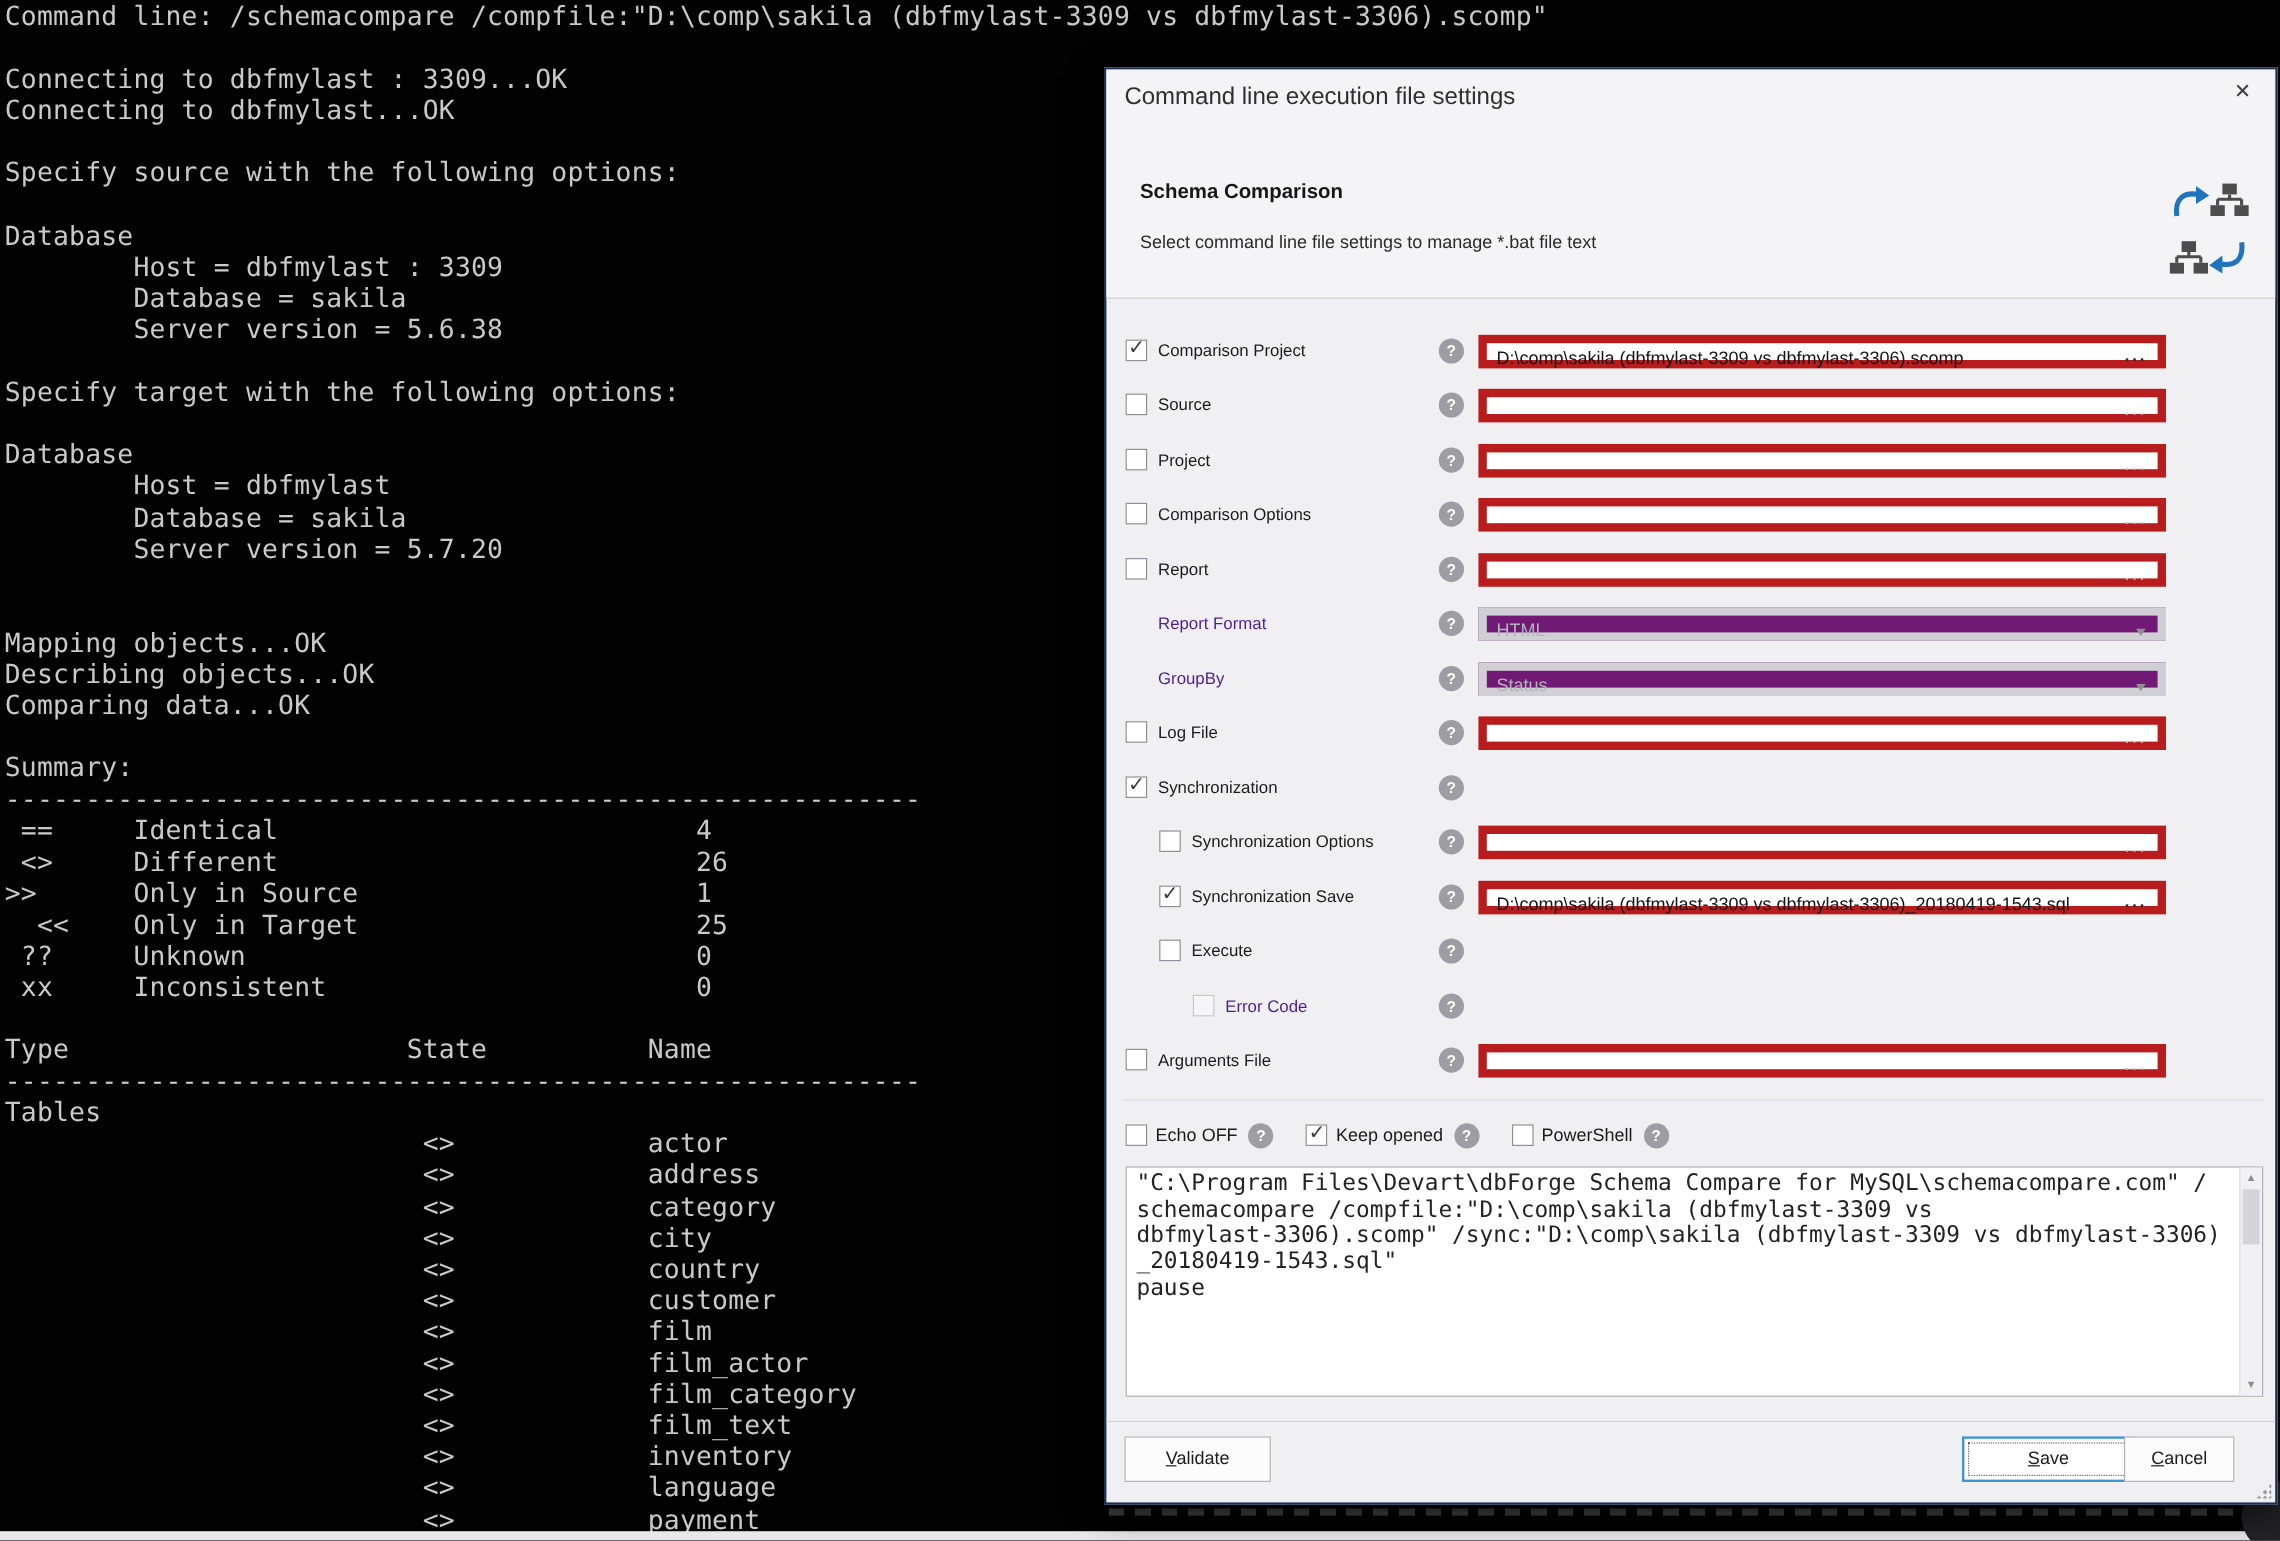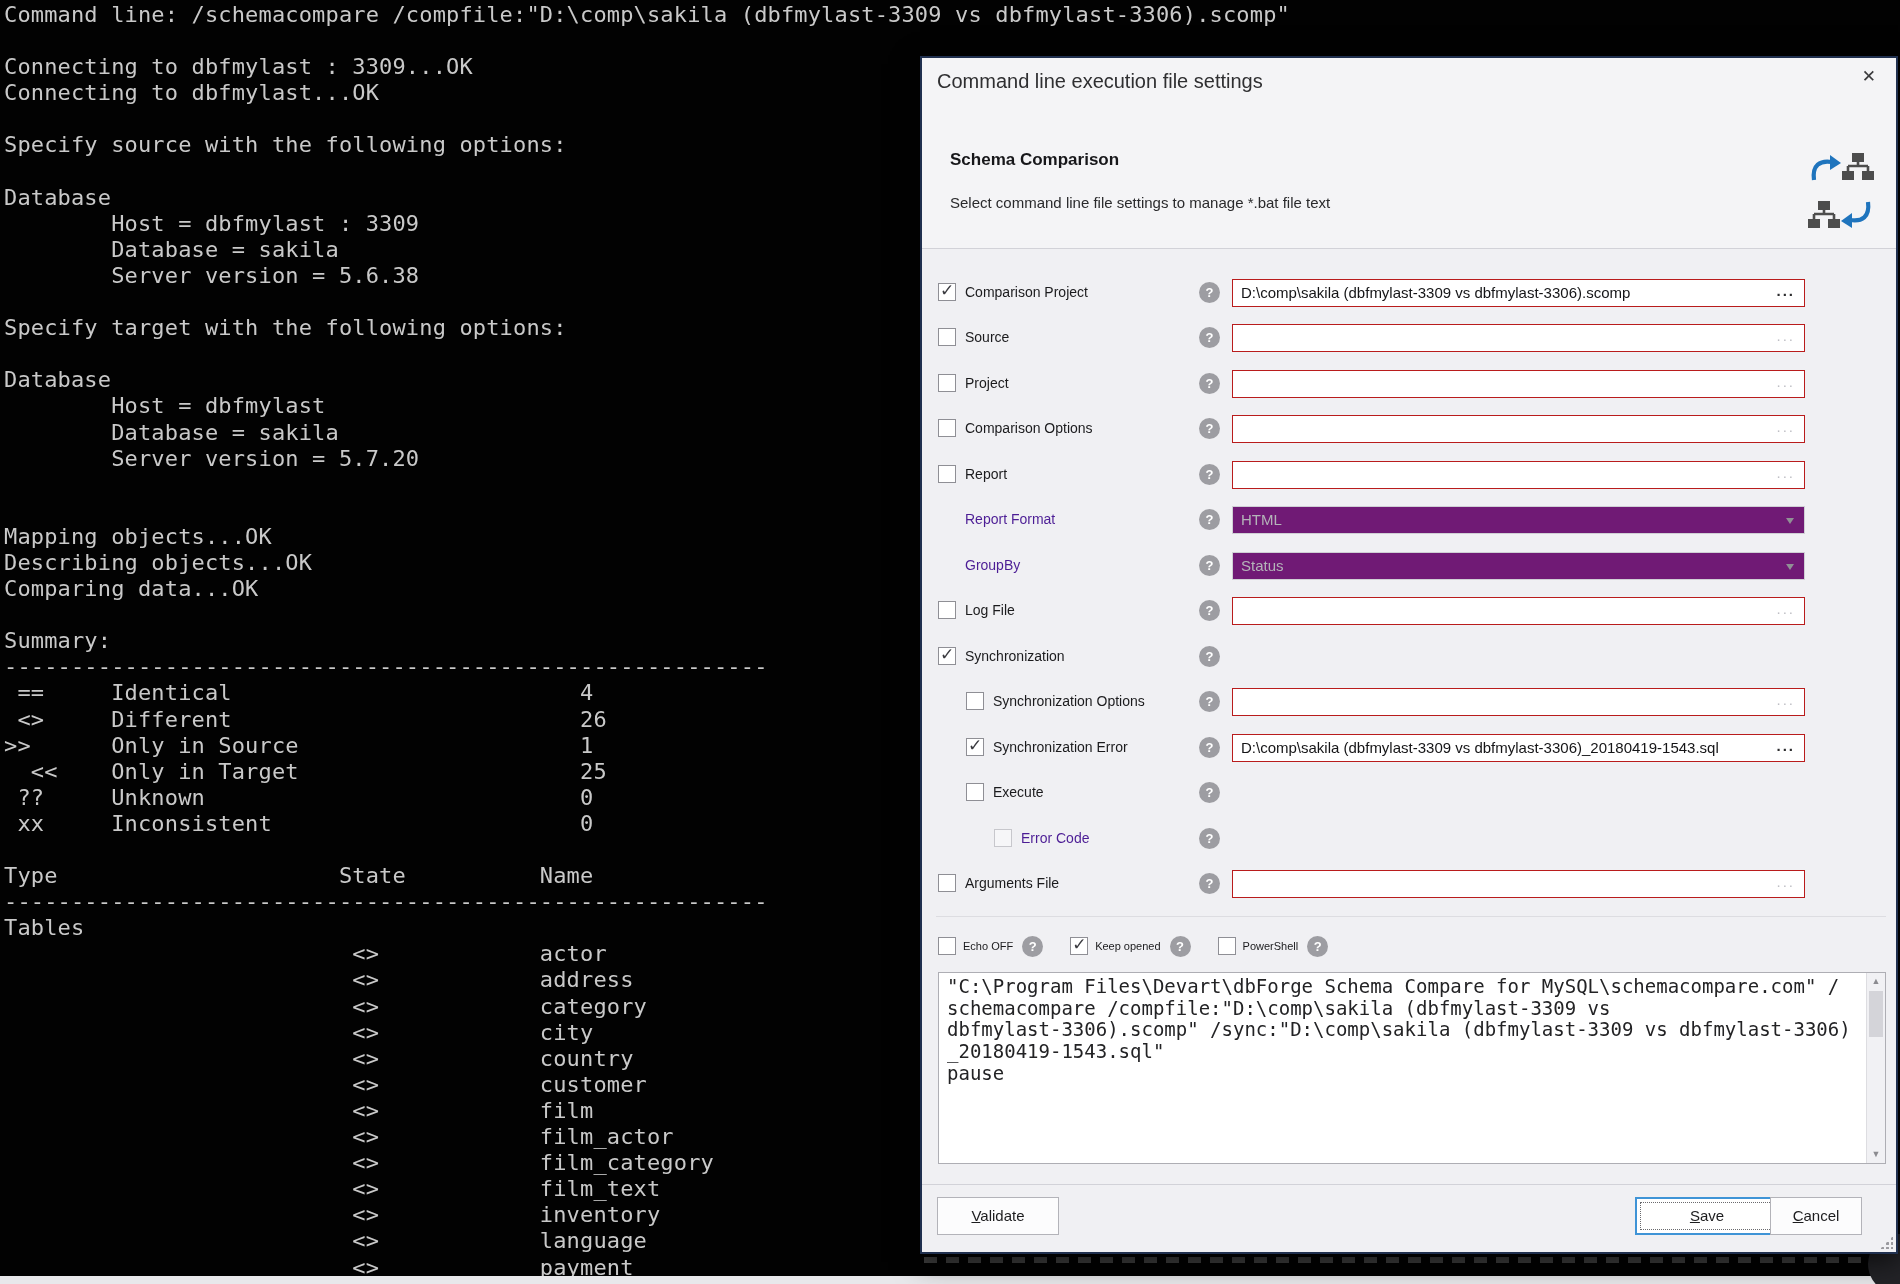--- a/index.html
+++ b/index.html
@@ -41,38 +41,38 @@
               font-family:"DejaVu Sans", sans-serif; }
   .cb.disabled { border-color:#c7c7cc; background:#f6f6f8; }
   .ind1 .cb { left:44px; }  .ind2 .cb { left:72px; }
   .flabel { position:absolute; left:43px; top:5px; font-size:14px; color:#1b1b1d; white-space:nowrap; }
   .ind1 .flabel { left:71px; }  .ind2 .flabel { left:99px; }
   .dis .flabel { color:#4c1d95; }
   .help { position:absolute; left:277px; top:3px; width:21px; height:21px; border-radius:50%;
           background:#9d9da2; color:#fff; font-size:13px; font-weight:bold;
           text-align:center; line-height:21px; cursor:pointer; }
   .field { position:absolute; left:310px; top:0; width:573px; height:28px;
-           background:#fff; border:1px solid #b91c1c; }
+           background:#fff; border:7px solid #b91c1c; }
   .fval { position:absolute; left:8px; top:4px; font-size:15px; color:#151517; white-space:nowrap; }
   .dots { position:absolute; right:9px; top:2px; font-size:15px; font-weight:bold;
           letter-spacing:2px; color:#2c2c2e; cursor:pointer; }
   .empty .dots { color:#bfbfc5; font-weight:normal; }
   .dd { background:#701a75; border-color:#cfcfd4; }
   .ddval { color:#b4b4b9; }
   .ddarrow { position:absolute; right:10px; top:11px; width:0; height:0;
              border-left:4.5px solid transparent; border-right:4.5px solid transparent;
              border-top:6px solid #909095; }
 
   
   .echo-row { position:absolute; left:16px; top:874px; height:28px; display:flex; align-items:center; }
   .echo-row .ecb { position:relative; width:18px; height:18px; background:#fff;
                    border:1px solid #8f8f95; margin-right:7px; }
   .echo-row .ecb .tick { position:absolute; left:1px; top:-4px; font-size:17px; font-weight:bold;
                          color:#3b3b40; font-family:"DejaVu Sans", sans-serif; }
-  .echo-row .elabel { font-size:11px; color:#1b1b1d; margin-right:9px; white-space:nowrap; }
+  .echo-row .elabel { font-size:15px; color:#1b1b1d; margin-right:9px; white-space:nowrap; }
   .echo-row .ehelp { position:relative; width:21px; height:21px; border-radius:50%;
                      background:#9d9da2; color:#fff; font-size:13px; font-weight:bold;
                      text-align:center; line-height:21px; margin-right:27px; cursor:pointer; }
 
   
   .bat-box { position:absolute; left:16px; top:914px; width:948px; height:192px;
              background:#fff; border:1px solid #aeaeb4; }
   .bat-text { position:absolute; left:8px; top:3px; width:895px;
               font-family:"DejaVu Sans Mono", monospace; font-size:19px; line-height:21.7px;
               color:#232325; white-space:pre; }
@@ -280,21 +280,21 @@
       <div class="field empty">
         <span class="fval"></span>
         <span class="dots">...</span>
       </div>
     </div>
 
     <div class="frow ind1" style="top:676px">
       <span class="cb">
           <span class="tick">✓</span>
         </span>
-      <span class="flabel">Synchronization Error</span>
+      <span class="flabel">Synchronization Save</span>
       <span class="help">?</span>
       <div class="field">
         <span class="fval">D:\comp\sakila (dbfmylast-3309 vs dbfmylast-3306)_20180419-1543.sql</span>
         <span class="dots">...</span>
       </div>
     </div>
 
     <div class="frow ind1" style="top:721px">
       <span class="cb"></span>
       <span class="flabel">Execute</span>

